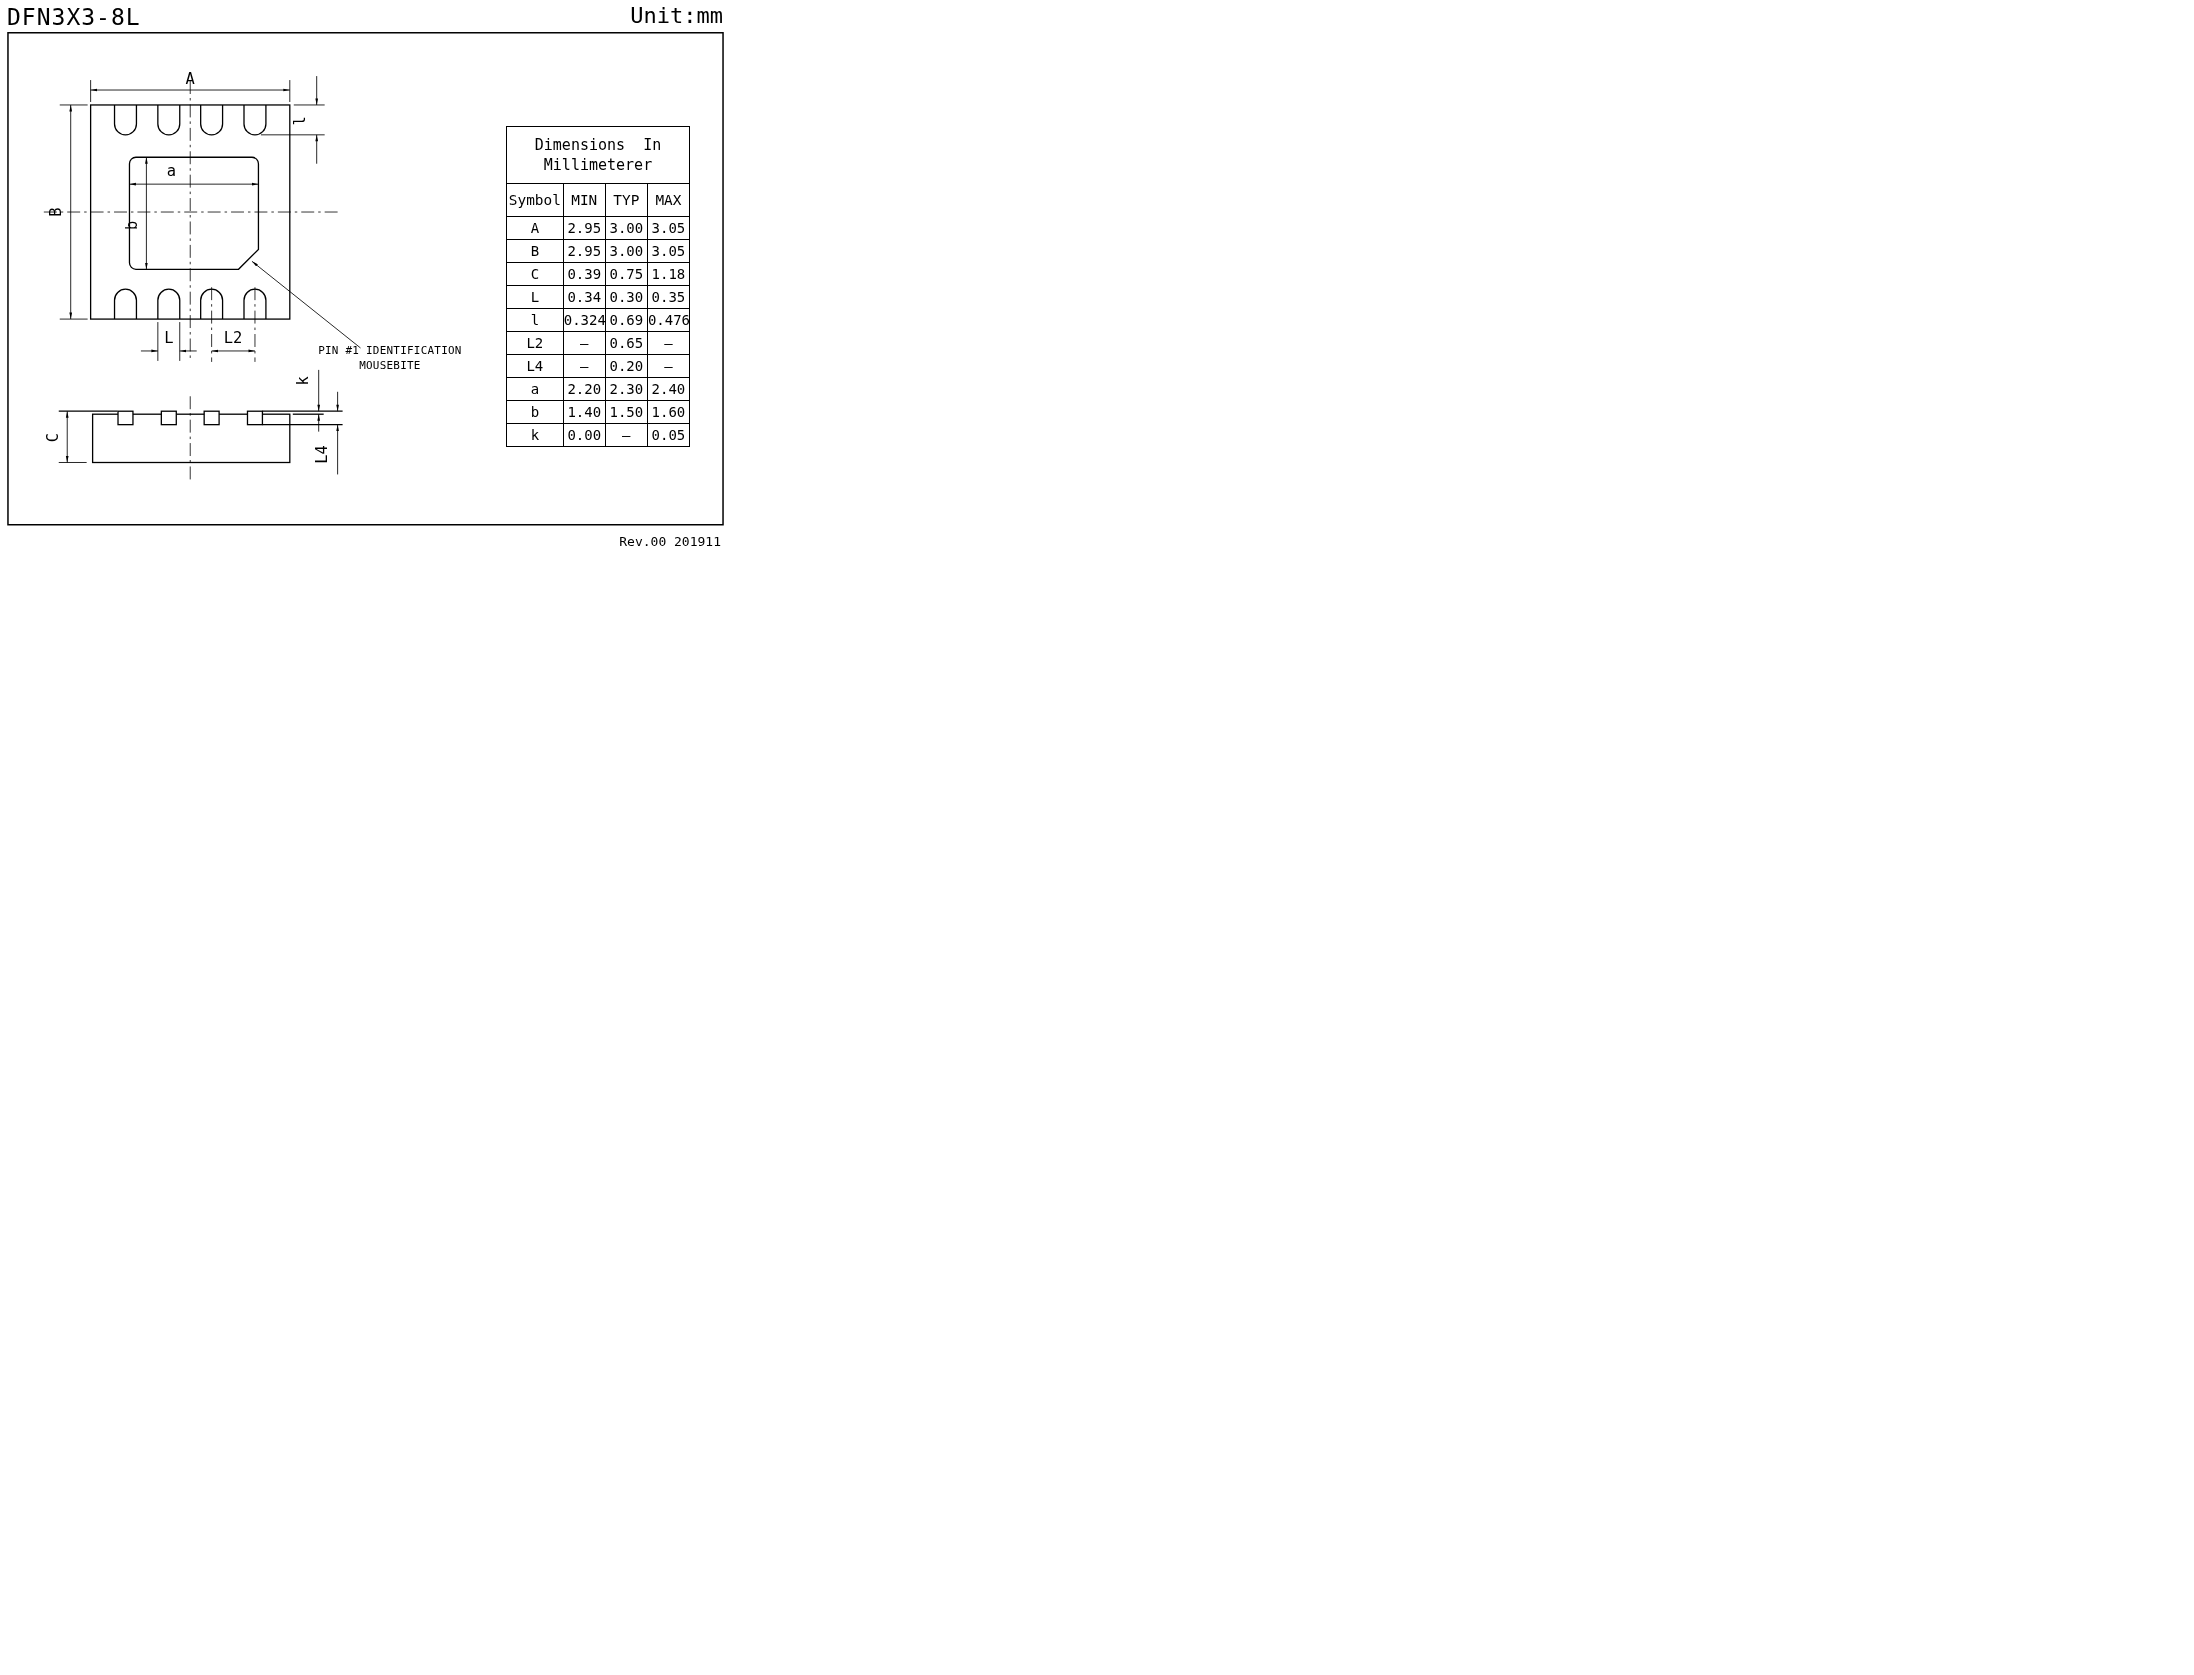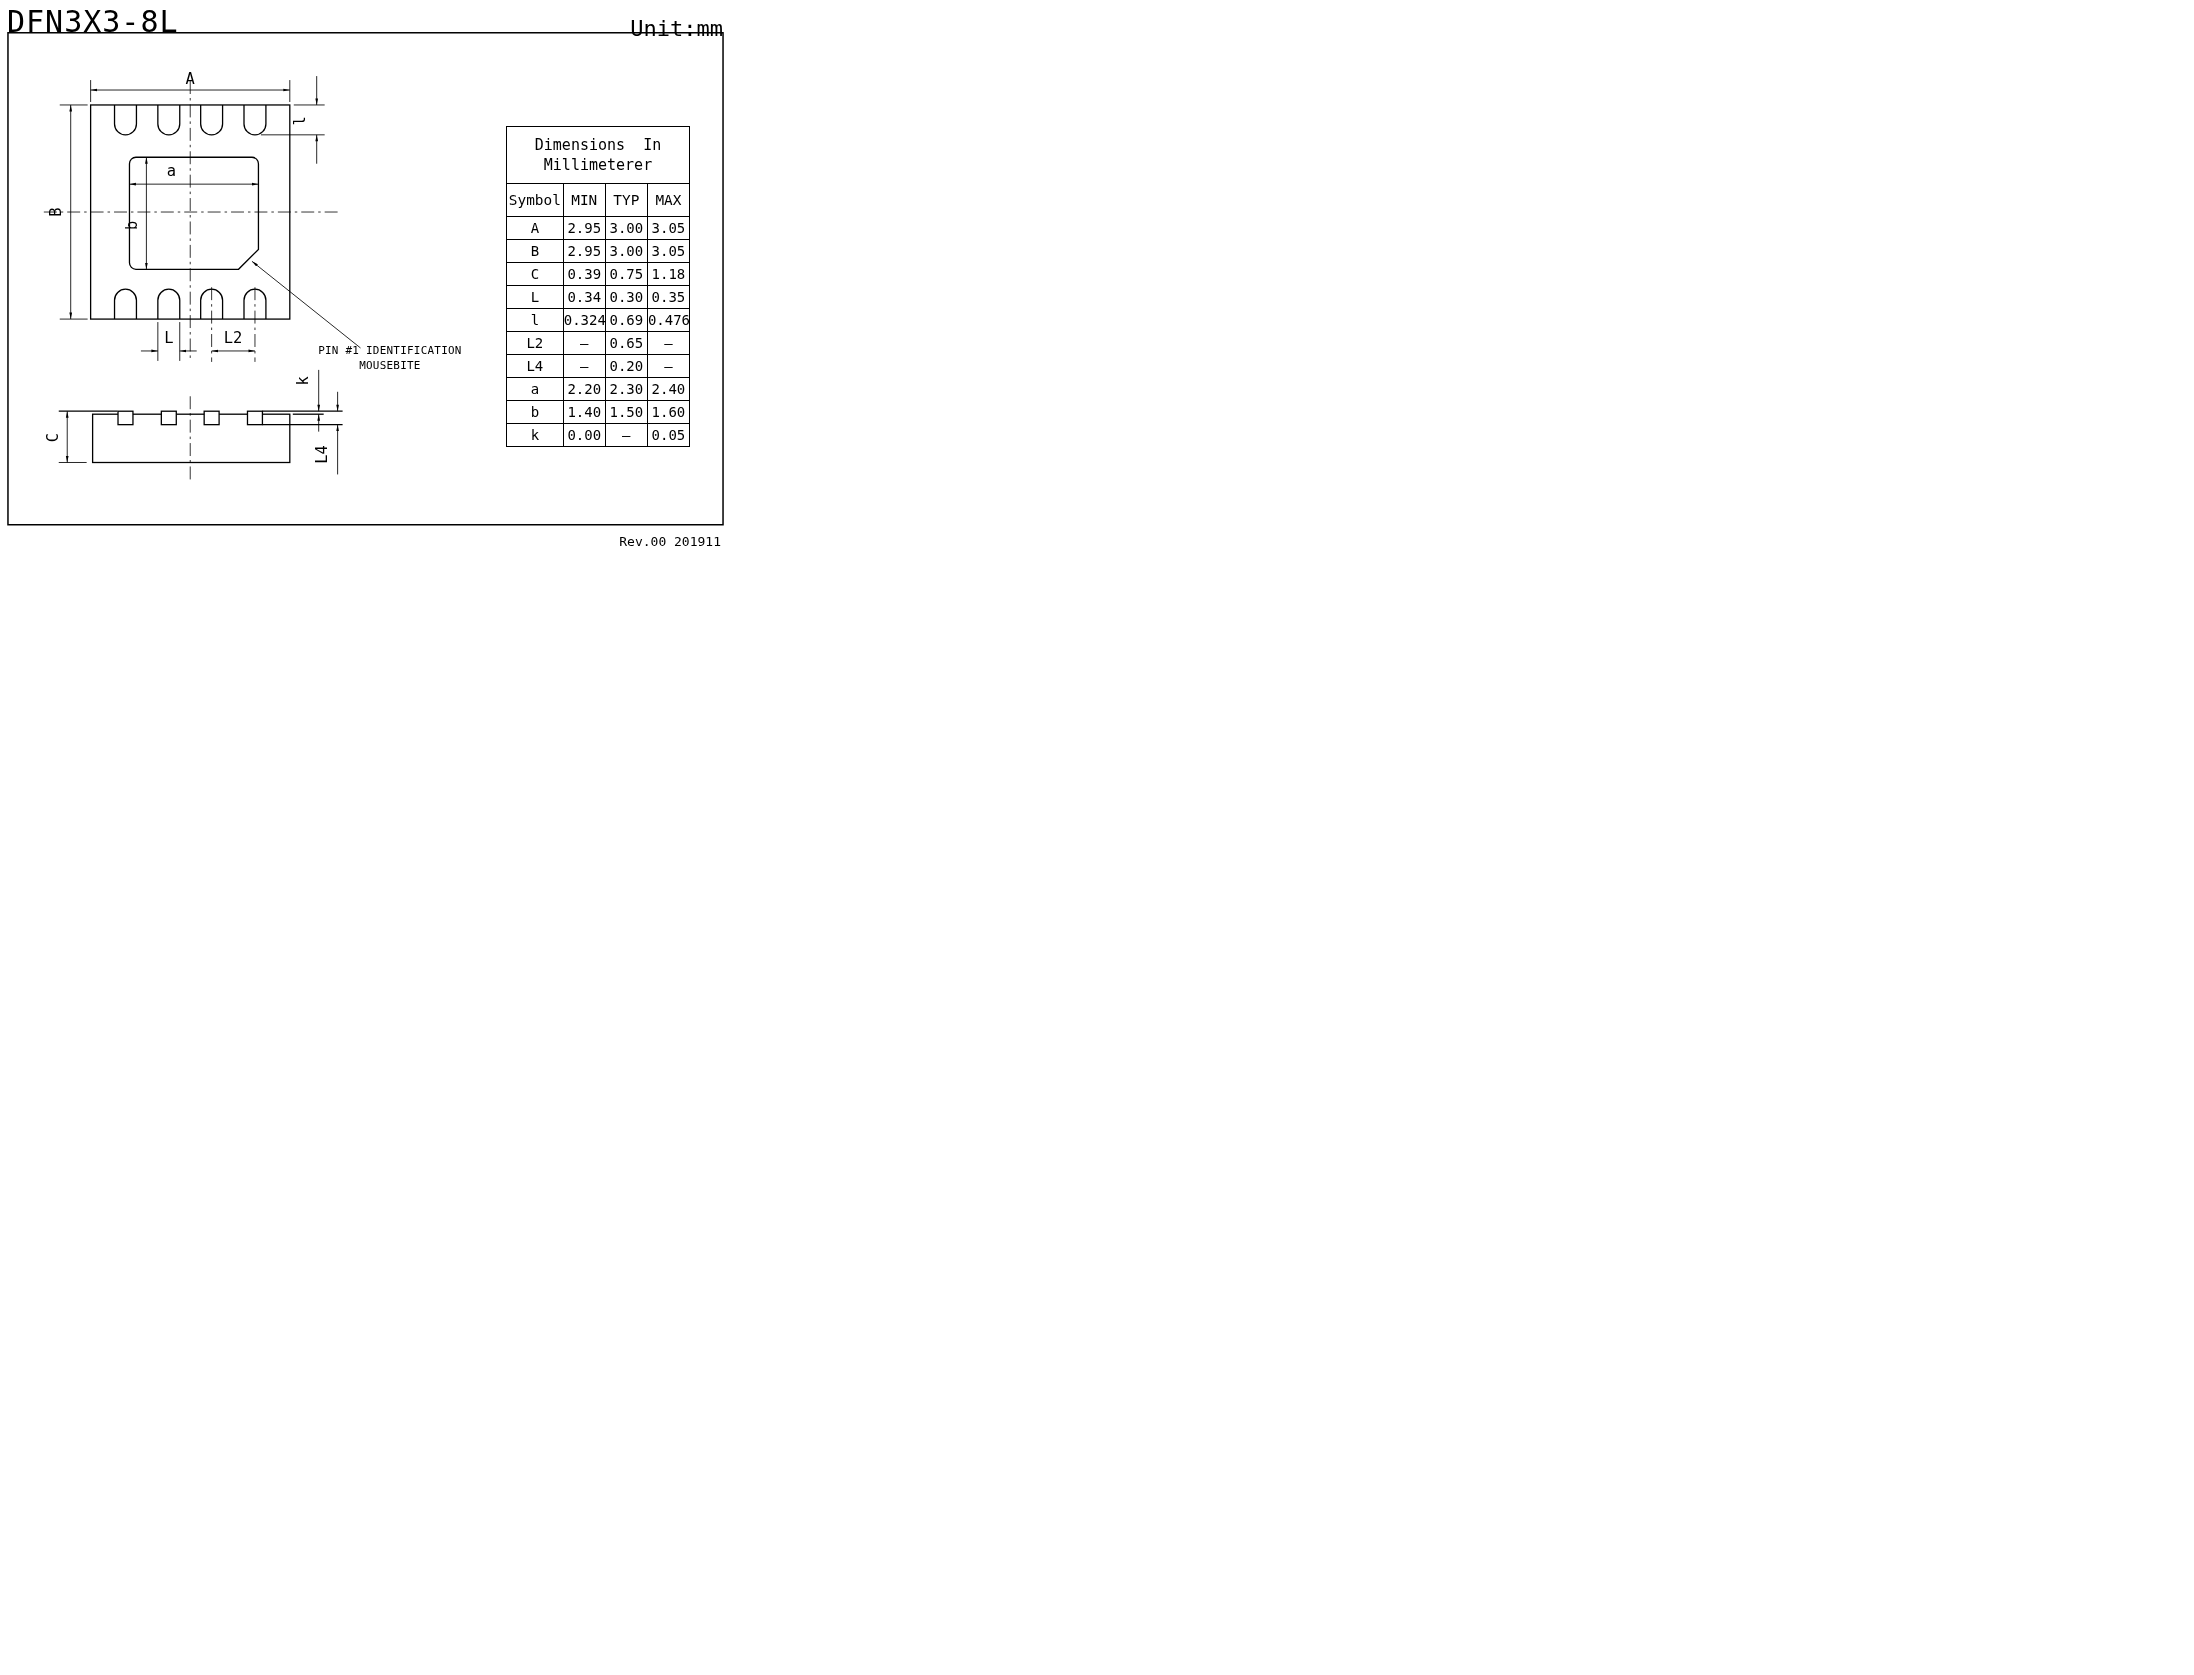--- a/index.html
+++ b/index.html
@@ -1,20 +1,20 @@
 <!DOCTYPE html>
 <html style="font-size:8px"><head>
 <meta charset="utf-8">
 <style>
   html,body{margin:0;padding:0;background:#ffffff;}
   body{font-family:"DejaVu Sans Mono","Liberation Mono",monospace;color:#000;}
   .sheet{position:relative;width:731px;height:559px;background:#fff;overflow:hidden;}
   .sheet svg{position:absolute;left:0;top:0;}
-  .doc-title{position:absolute;left:7px;top:4px;font-size:30px;letter-spacing:1px;white-space:pre;}
-  .unit-label{position:absolute;right:8px;top:16px;font-size:22px;white-space:pre;}
+  .doc-title{position:absolute;left:7px;top:4px;font-size:23px;letter-spacing:1px;white-space:pre;}
+  .unit-label{position:absolute;right:8px;top:3px;font-size:22px;white-space:pre;}
   .rev-label{position:absolute;right:10px;top:534px;font-size:13px;white-space:pre;}
   
   .ol{fill:none;stroke:#000;stroke-width:2.6px;}
   .dim{fill:none;stroke:#000;stroke-width:1.7px;}
   .cl{fill:none;stroke:#000;stroke-width:1.6px;stroke-dasharray:26 8 5 8;}
   .padfill{fill:#fff;stroke:#000;stroke-width:2.6px;}
   .svgtxt{font-family:"DejaVu Sans Mono","Liberation Mono",monospace;fill:#000;}
   .dimtxt{font-size:31px;}
   .notetxt{font-size:22px;letter-spacing:0.5px;}
   

